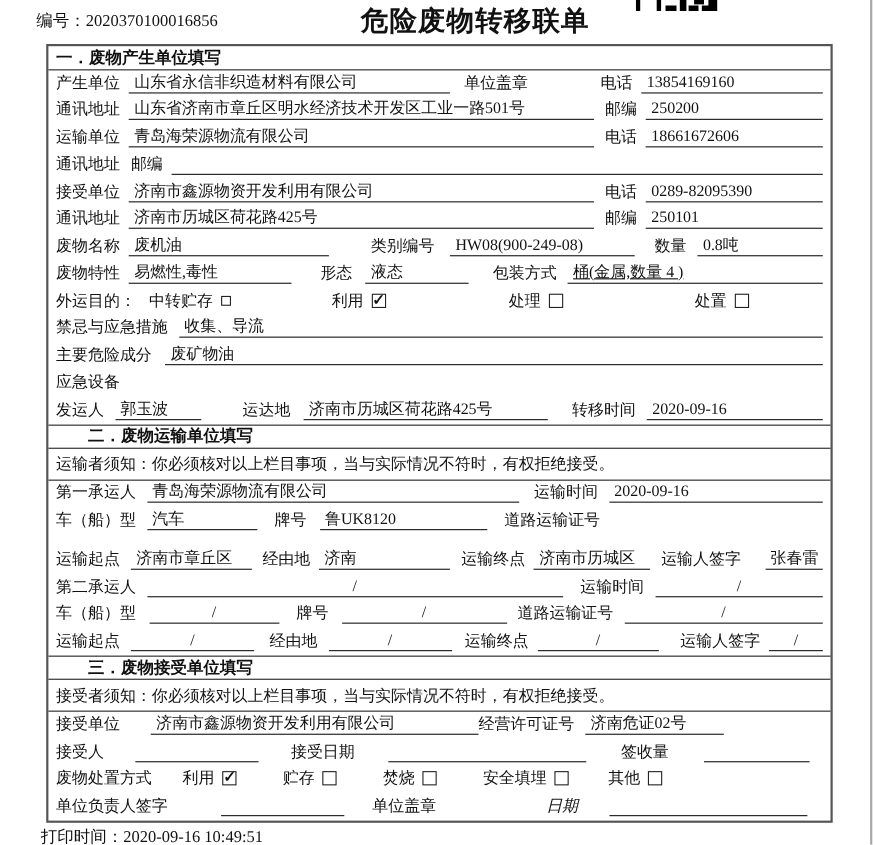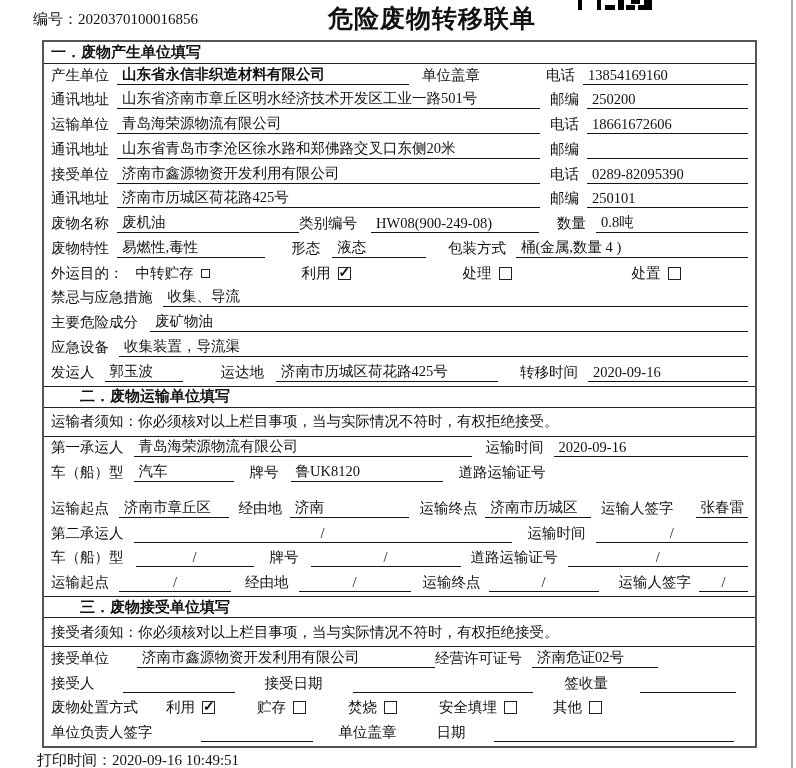--- a/index.html
+++ b/index.html
@@ -57,21 +57,21 @@
   <div style="left:60px;top:5px;width:12px;height:5px;"></div>
   <div style="left:66px;top:0;width:8px;height:10px;"></div>
 </div>
 
 <div class="tbl">
 
   <div class="sec">一．废物产生单位填写</div>
 
   <div class="row">
     <span class="lbl">产生单位</span>
-    <span class="u" style="width:292px;margin-left:8px;font-weight:bold;">山东省永信非织造材料有限公司</span>
+    <span class="u" style="width:292px;margin-left:8px;">山东省永信非织造材料有限公司</span>
     <span class="lbl" style="margin-left:13px;">单位盖章</span>
     <span class="lbl" style="margin-left:66px;">电话</span>
     <span class="u grow" style="margin-left:8px;">13854169160</span>
   </div>
 
   <div class="row">
     <span class="lbl">通讯地址</span>
     <span class="u" style="width:423px;margin-left:8px;">山东省济南市章丘区明水经济技术开发区工业一路501号</span>
     <span class="lbl" style="margin-left:10px;">邮编</span>
     <span class="u grow" style="margin-left:8px;">250200</span>
@@ -79,21 +79,20 @@
 
   <div class="row">
     <span class="lbl">运输单位</span>
     <span class="u" style="width:423px;margin-left:8px;">青岛海荣源物流有限公司</span>
     <span class="lbl" style="margin-left:10px;">电话</span>
     <span class="u grow" style="margin-left:8px;">18661672606</span>
   </div>
 
   <div class="row">
     <span class="lbl">通讯地址</span>
-    <span class="u" style="width:423px;margin-left:8px;">山东省青岛市李沧区徐水路和郑佛路交叉口东侧20米</span>
     <span class="lbl" style="margin-left:10px;">邮编</span>
     <span class="u grow" style="margin-left:8px;"></span>
   </div>
 
   <div class="row">
     <span class="lbl">接受单位</span>
     <span class="u" style="width:423px;margin-left:8px;">济南市鑫源物资开发利用有限公司</span>
     <span class="lbl" style="margin-left:10px;">电话</span>
     <span class="u grow" style="margin-left:8px;">0289-82095390</span>
   </div>
@@ -101,33 +100,33 @@
   <div class="row">
     <span class="lbl">通讯地址</span>
     <span class="u" style="width:423px;margin-left:8px;">济南市历城区荷花路425号</span>
     <span class="lbl" style="margin-left:10px;">邮编</span>
     <span class="u grow" style="margin-left:8px;">250101</span>
   </div>
 
   <div class="row">
     <span class="lbl">废物名称</span>
     <span class="u" style="width:182px;margin-left:8px;">废机油</span>
-    <span class="lbl" style="">类别编号</span>
+    <span class="lbl" style="margin-left:38px;">类别编号</span>
     <span class="u" style="width:168px;margin-left:14px;">HW08(900-249-08)</span>
     <span class="lbl" style="margin-left:18px;">数量</span>
     <span class="u grow" style="margin-left:10px;">0.8吨</span>
   </div>
 
   <div class="row">
     <span class="lbl">废物特性</span>
     <span class="u" style="width:152px;margin-left:8px;">易燃性,毒性</span>
     <span class="lbl" style="margin-left:26px;">形态</span>
     <span class="u" style="width:96px;margin-left:12px;">液态</span>
     <span class="lbl" style="margin-left:22px;">包装方式</span>
-    <span class="u" style="width:238px;margin-left:10px;">桶(金属,数量 4 )</span>
+    <span class="u" style="width:238px;margin-left:10px;text-decoration:underline;">桶(金属,数量 4 )</span>
   </div>
 
   <div class="row">
     <span class="lbl">外运目的：</span>
     <span class="opt" style="margin-left:12px;"><span>中转贮存</span><span class="cb sm"></span></span>
     <span class="opt" style="margin-left:92px;"><span>利用</span><span class="cb checked"></span></span>
     <span class="opt" style="margin-left:112px;"><span>处理</span><span class="cb"></span></span>
     <span class="opt" style="margin-left:120px;"><span>处置</span><span class="cb"></span></span>
   </div>
 
@@ -136,21 +135,20 @@
     <span class="u grow" style="margin-left:10px;">收集、导流</span>
   </div>
 
   <div class="row">
     <span class="lbl">主要危险成分</span>
     <span class="u grow" style="margin-left:12px;">废矿物油</span>
   </div>
 
   <div class="row">
     <span class="lbl">应急设备</span>
-    <span class="u grow" style="margin-left:10px;">收集装置，导流渠</span>
   </div>
 
   <div class="row">
     <span class="lbl">发运人</span>
     <span class="u" style="width:78px;margin-left:10px;">郭玉波</span>
     <span class="lbl" style="margin-left:38px;">运达地</span>
     <span class="u" style="width:222px;margin-left:12px;">济南市历城区荷花路425号</span>
     <span class="lbl" style="margin-left:22px;">转移时间</span>
     <span class="u grow" style="margin-left:10px;">2020-09-16</span>
   </div>
@@ -236,19 +234,19 @@
     <span class="opt" style="margin-left:42px;"><span>贮存</span><span class="cb"></span></span>
     <span class="opt" style="margin-left:42px;"><span>焚烧</span><span class="cb"></span></span>
     <span class="opt" style="margin-left:42px;"><span>安全填埋</span><span class="cb"></span></span>
     <span class="opt" style="margin-left:36px;"><span>其他</span><span class="cb"></span></span>
   </div>
 
   <div class="row">
     <span class="lbl">单位负责人签字</span>
     <span class="u" style="width:112px;margin-left:48px;"></span>
     <span class="lbl" style="margin-left:26px;">单位盖章</span>
-    <span class="lbl" style="margin-left:40px;">日期</span>
+    <span class="lbl" style="margin-left:100px;font-style:italic;">日期</span>
     <span class="u grow" style="margin-left:28px;margin-right:14px;"></span>
   </div>
 
 </div>
 
 <div class="print-line"><span>打印时间：</span><span>2020-09-16 10:49:51</span></div>
 
 </body></html>

